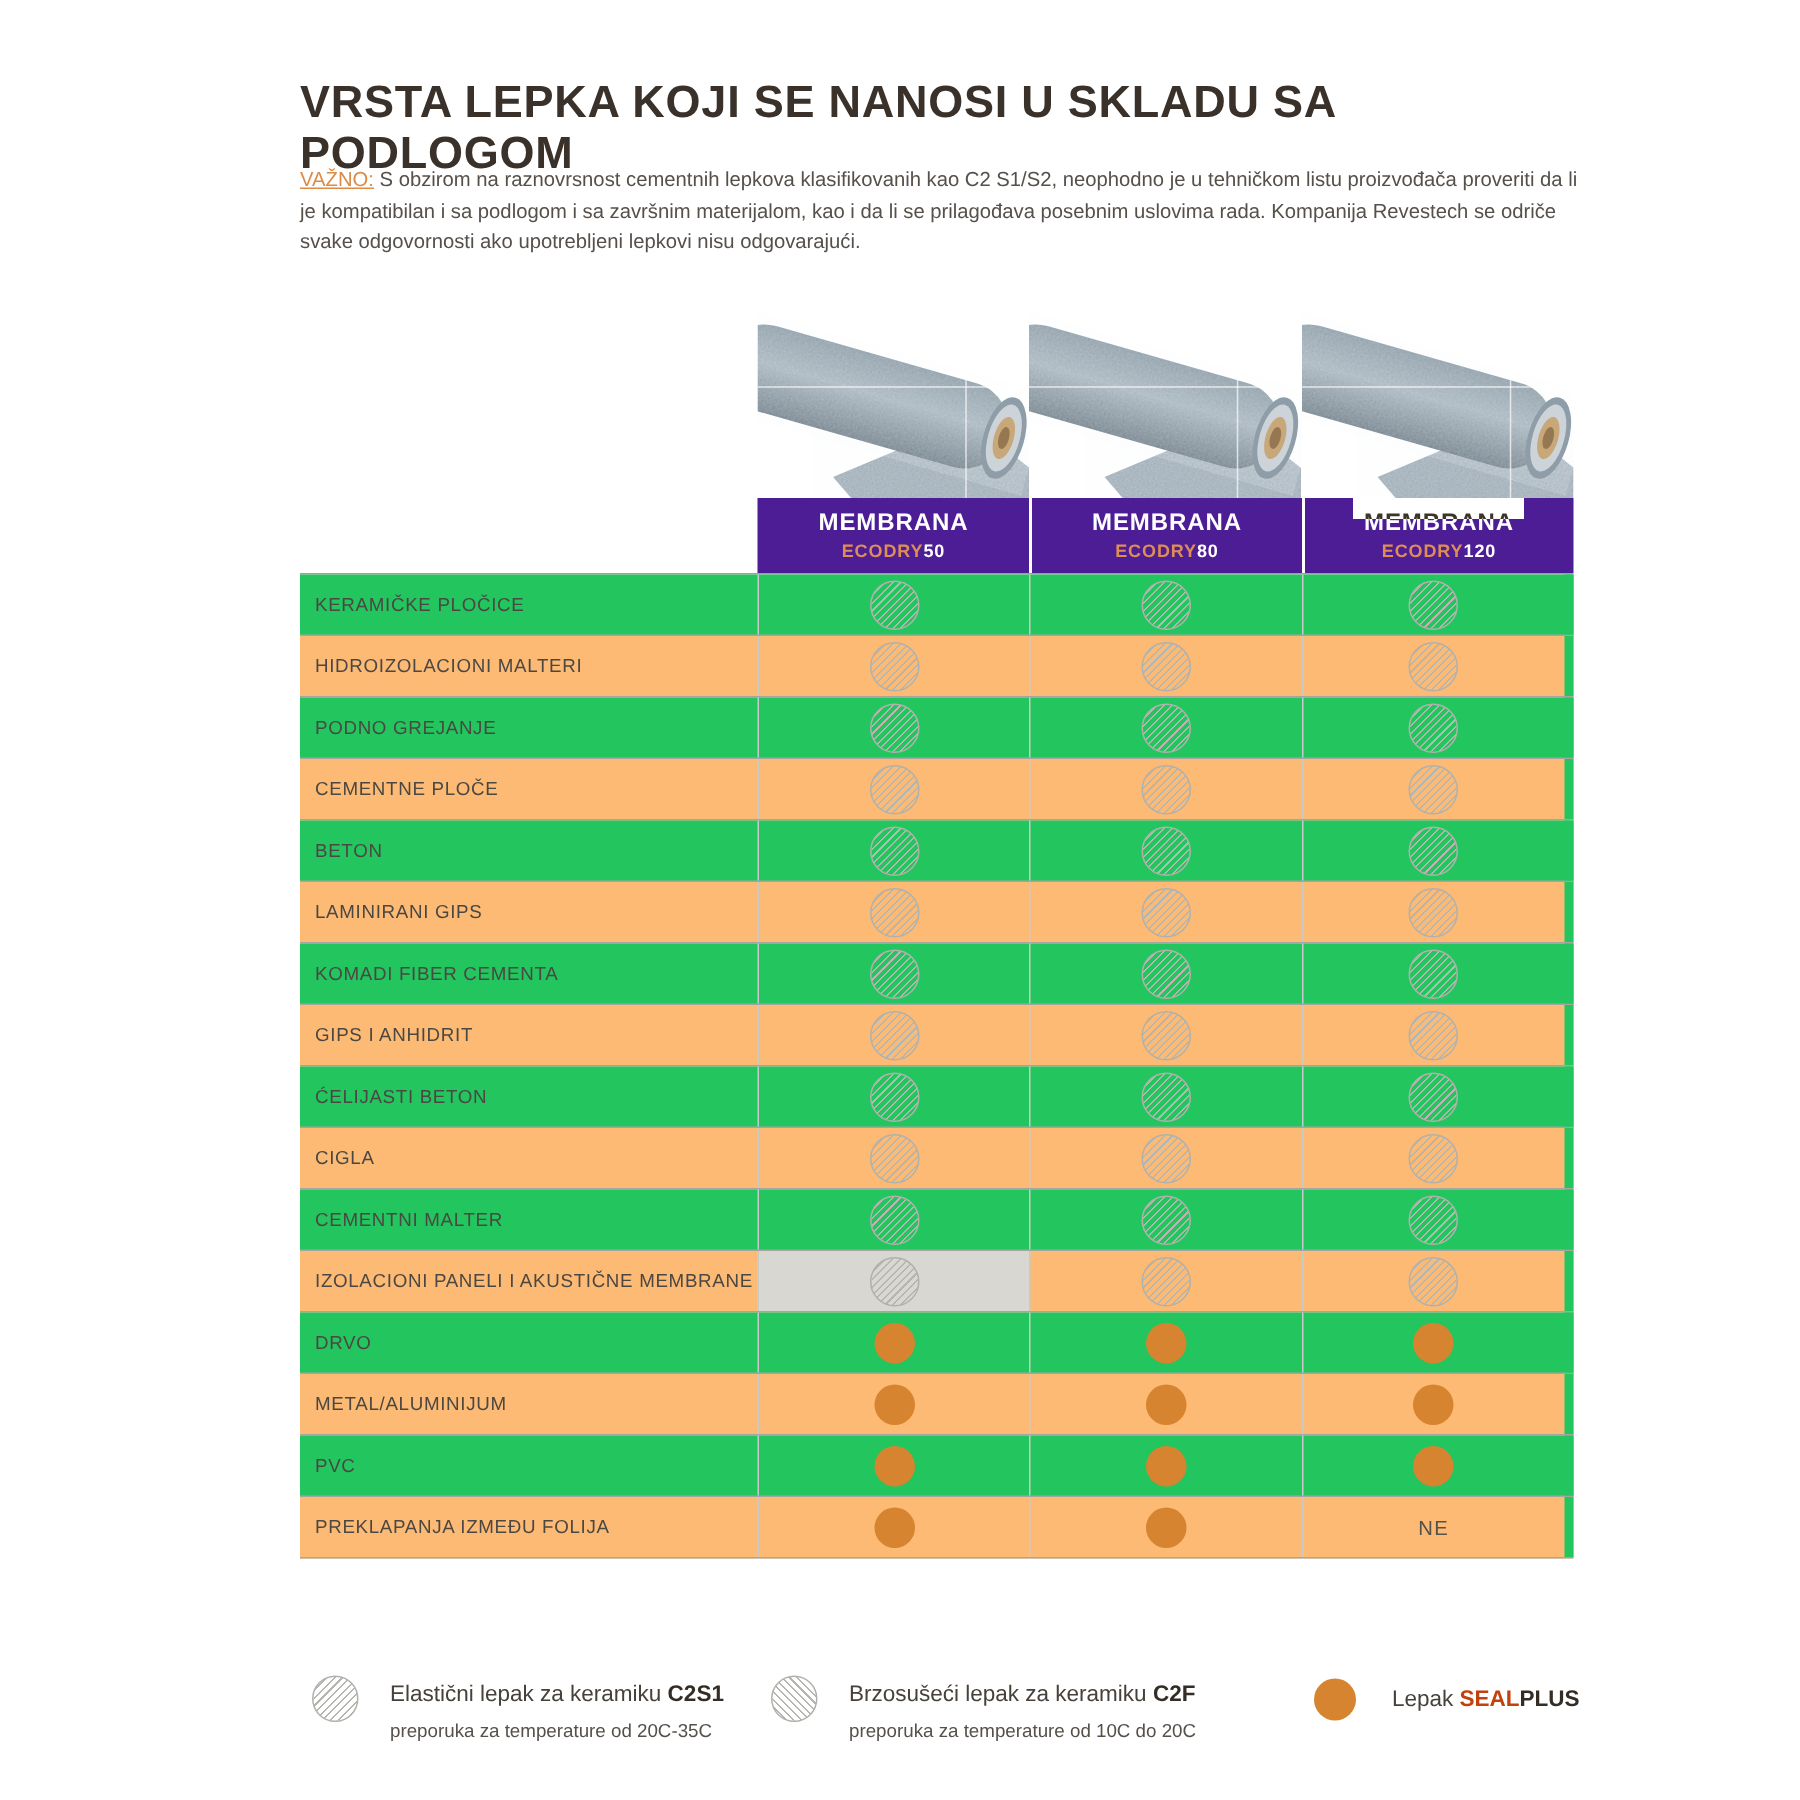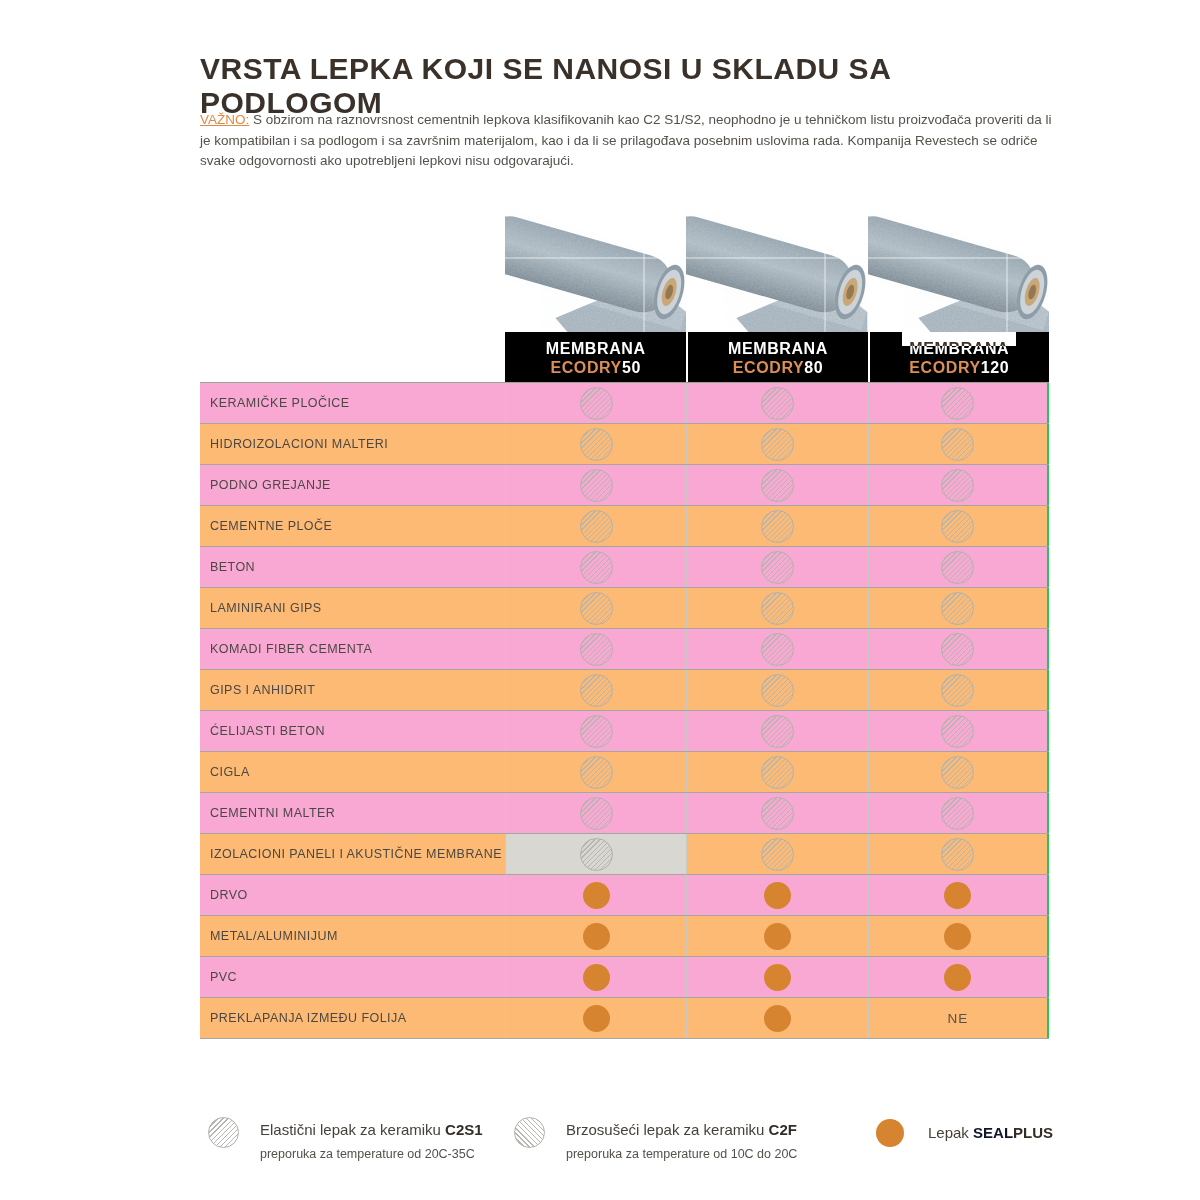--- a/index.html
+++ b/index.html
@@ -18,65 +18,65 @@
   .cols-grid { position:absolute; left:200px; width:849px;
                display:grid; grid-template-columns:305px 1fr 1fr 1fr; }
 
   
   .photos { top:198px; height:134px; }
   .photo { position:relative; background:#fff; overflow:hidden; }
   .photo svg { display:block; width:100%; height:100%; }
 
   
   .heads { top:332px; height:50px; }
-  .hdr { position:relative; background:#000000; text-align:center; padding-top:7px; }
+  .hdr { position:relative; background:#4c1d95; text-align:center; padding-top:7px; }
   .hdr + .hdr { border-left:2px solid #ffffff; }
   .hdr .l1 { display:block; font-size:16px; font-weight:bold; letter-spacing:.6px;
              line-height:19px; color:#ffffff; }
-  .hdr .l2 { display:block; font-size:16px; font-weight:bold; letter-spacing:.6px;
+  .hdr .l2 { display:block; font-size:12px; font-weight:bold; letter-spacing:.6px;
              line-height:19px; color:#ffffff; }
   .hdr .l2 .brand { color:#dd8e54; }
   .hdr-overlay { position:absolute; left:50%; transform:translateX(-50%);
                  top:0; width:114px; height:14px; background:#ffffff; overflow:hidden;
                  text-align:center; }
   .hdr-overlay span { display:block; padding-top:7px; font-size:16px; font-weight:bold;
                       letter-spacing:.6px; line-height:19px; color:#3e3529; }
 
   
   .rows { position:absolute; left:200px; top:382px; width:849px;
           border-top:1px solid #9f9f9a; }
   .trow { display:grid; grid-template-columns:305px 1fr 1fr 1fr; height:41px;
-          border-bottom:1px solid #a6a6a1; background:#f9a8d4; }
+          border-bottom:1px solid #a6a6a1; background:#22c55e; }
   .trow.alt { background:#fdba74; }
   .tlabel { display:flex; align-items:center; padding-left:10px;
             font-size:12.5px; letter-spacing:.45px; color:#4b4843; }
   .tcell { display:flex; align-items:center; justify-content:center;
            border-left:1px solid #c9c9c5; }
-  .tcell:last-child { border-right:2px solid #22c55e; }
+  .tcell:last-child { border-right:6px solid #22c55e; }
   .tcell.hl { background:#d8d7d2; }
   .hatch { width:33px; height:33px; border-radius:50%;
            border:1px solid #b1b1ac;
            background:repeating-linear-gradient(135deg, rgba(0,0,0,0) 0 2.6px, #b6b6b1 2.6px 3.6px); }
   .dot { width:27px; height:27px; border-radius:50%; background:#d6842f; }
   .ne { font-size:13.5px; letter-spacing:1px; color:#55524c; }
 
   
   .legend-item { position:absolute; top:1102px; display:grid;
                  grid-template-columns:32px auto; column-gap:20px; align-items:start;margin-top:15px; }
   .legend-item .licon { margin-top:0px; }
   .licon.hatch-big { width:31px; height:31px; border-radius:50%;
            border:1px solid #b1b1ac;
            background:repeating-linear-gradient(135deg, rgba(0,0,0,0) 0 2.6px, #b6b6b1 2.6px 3.6px); }
   .licon.hatch-big.alt2 { background:repeating-linear-gradient(45deg, rgba(0,0,0,0) 0 2.6px, #b6b6b1 2.6px 3.6px); }
   .licon.dot-big { width:28px; height:28px; border-radius:50%; background:#d6842f; margin-top:2px; }
   .ltitle { font-size:15px; color:#46413b; padding-top:4px; }
   .ltitle b { color:#332d26; }
   .lnote { font-size:12.5px; color:#55504a; padding-top:9px; }
   .seal-line { font-size:15px; color:#46413b; padding-top:7px; }
-  .seal-line .s-orange { color:#0f172a; font-weight:bold; }
+  .seal-line .s-orange { color:#c2410c; font-weight:bold; }
   .seal-line .s-dark { color:#332d26; font-weight:bold; }
 </style>
 </head>
 <body>
 
 <svg width="0" height="0" style="position:absolute" aria-hidden="true">
   <defs>
     <linearGradient id="rollg" x1="0" y1="0" x2="0" y2="1">
       <stop offset="0" stop-color="#8b9ba6"></stop>
       <stop offset="0.45" stop-color="#a7b5be"></stop>

